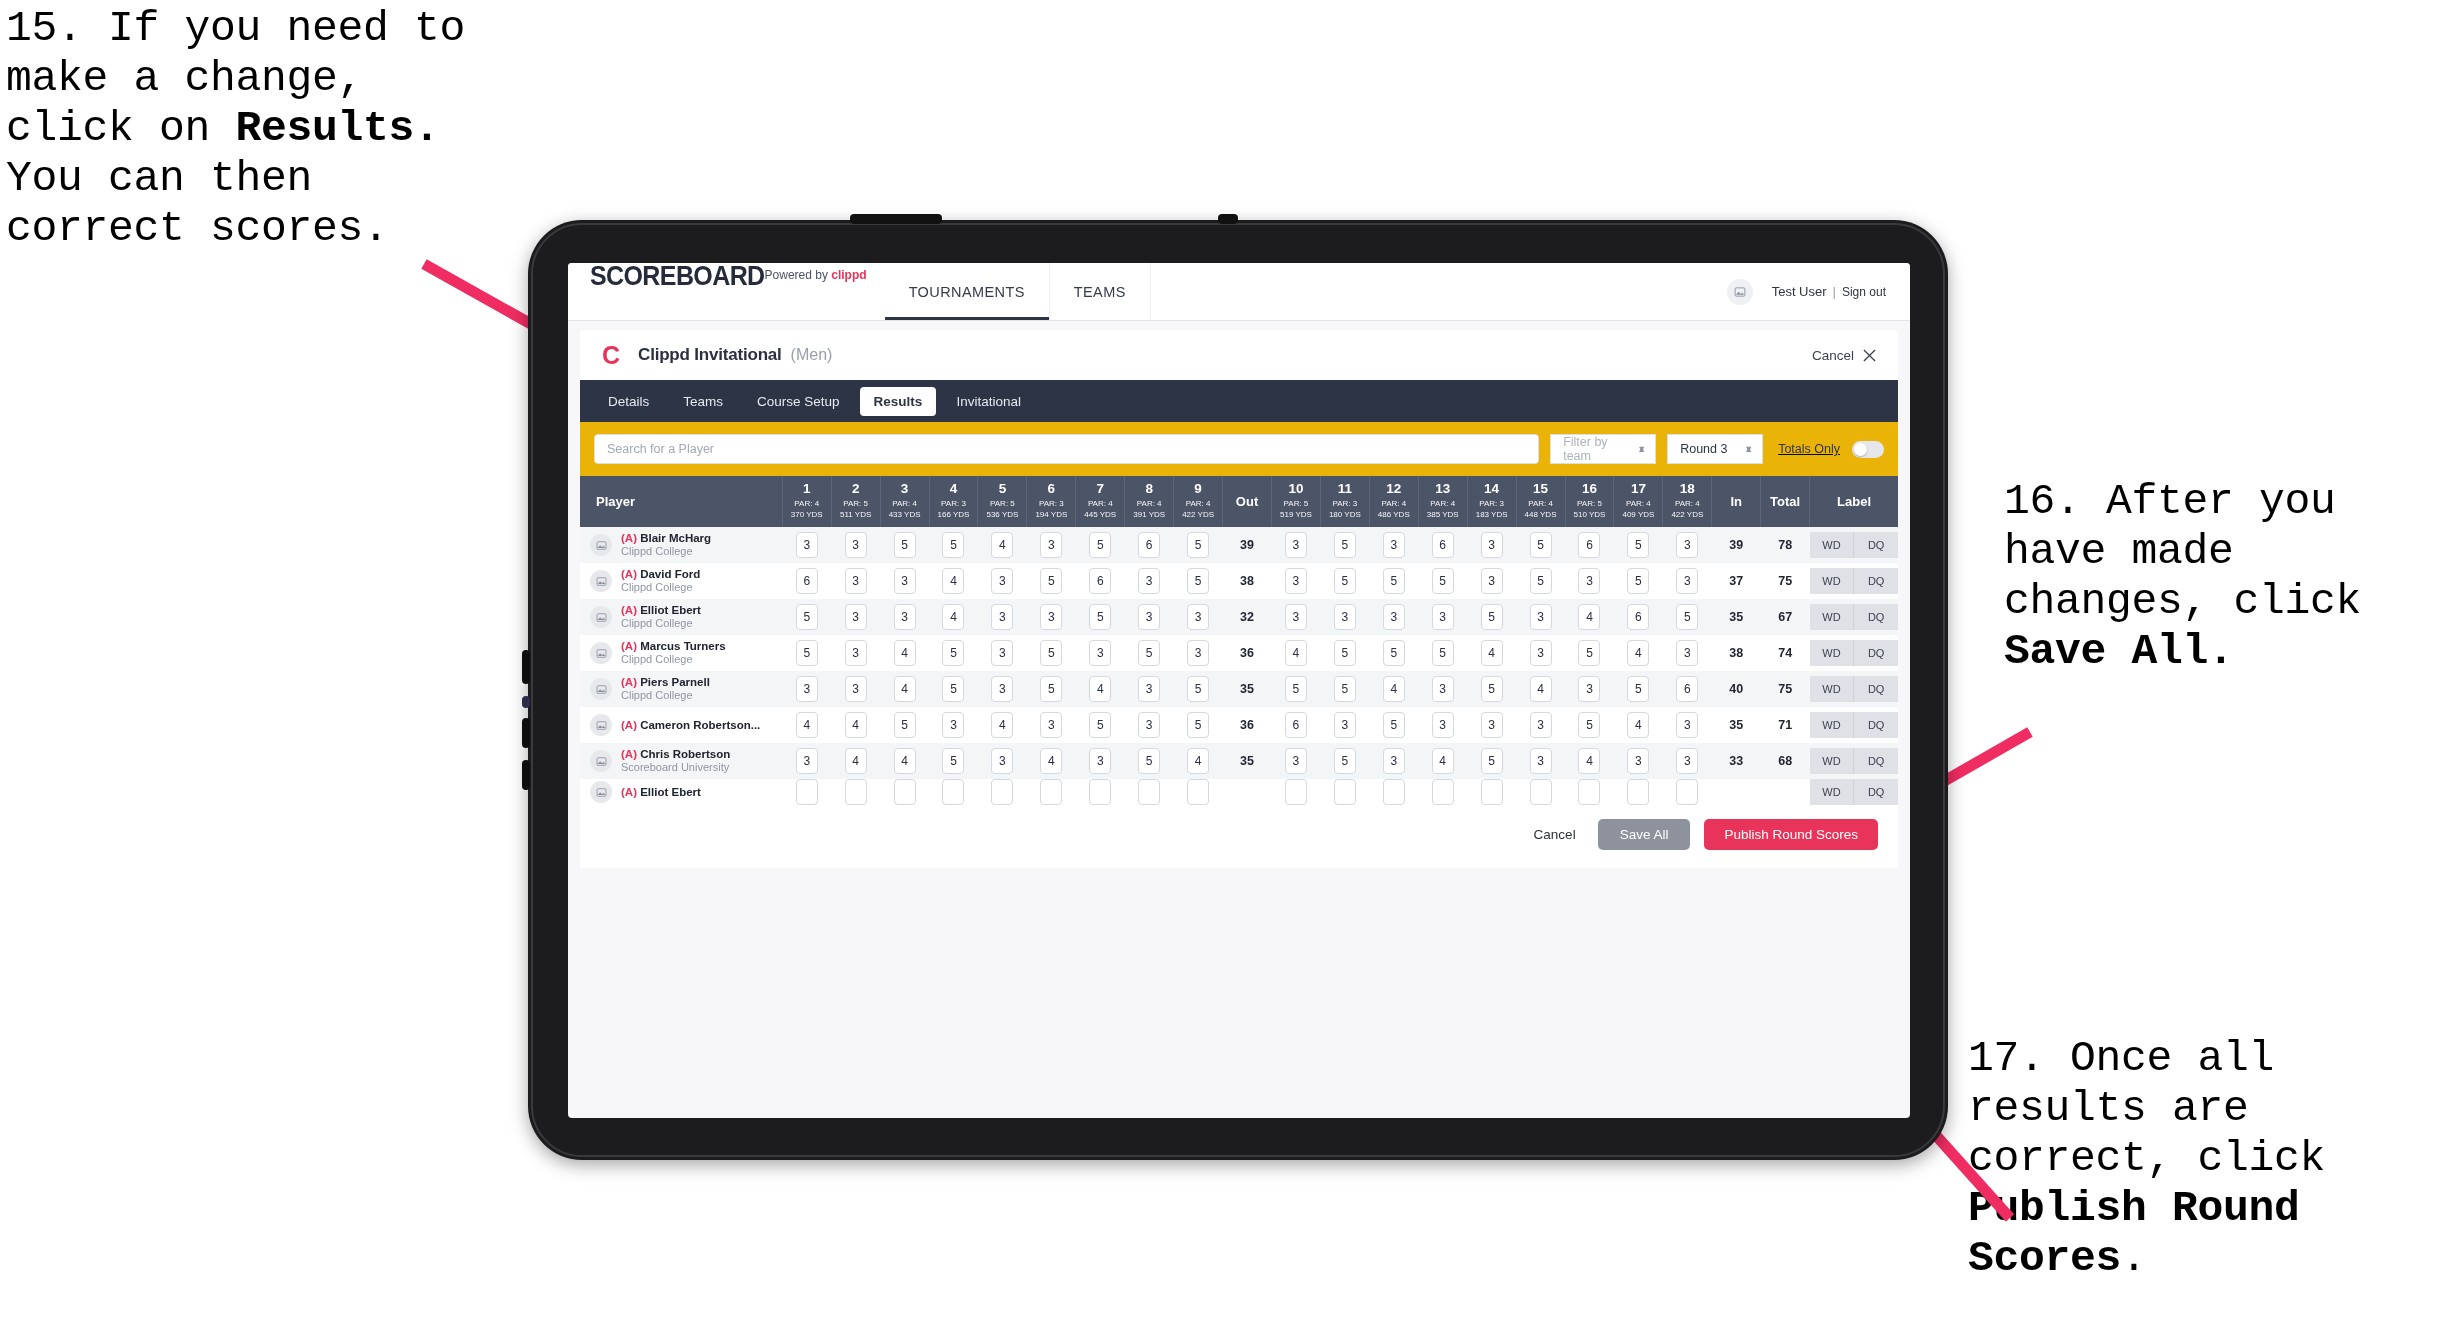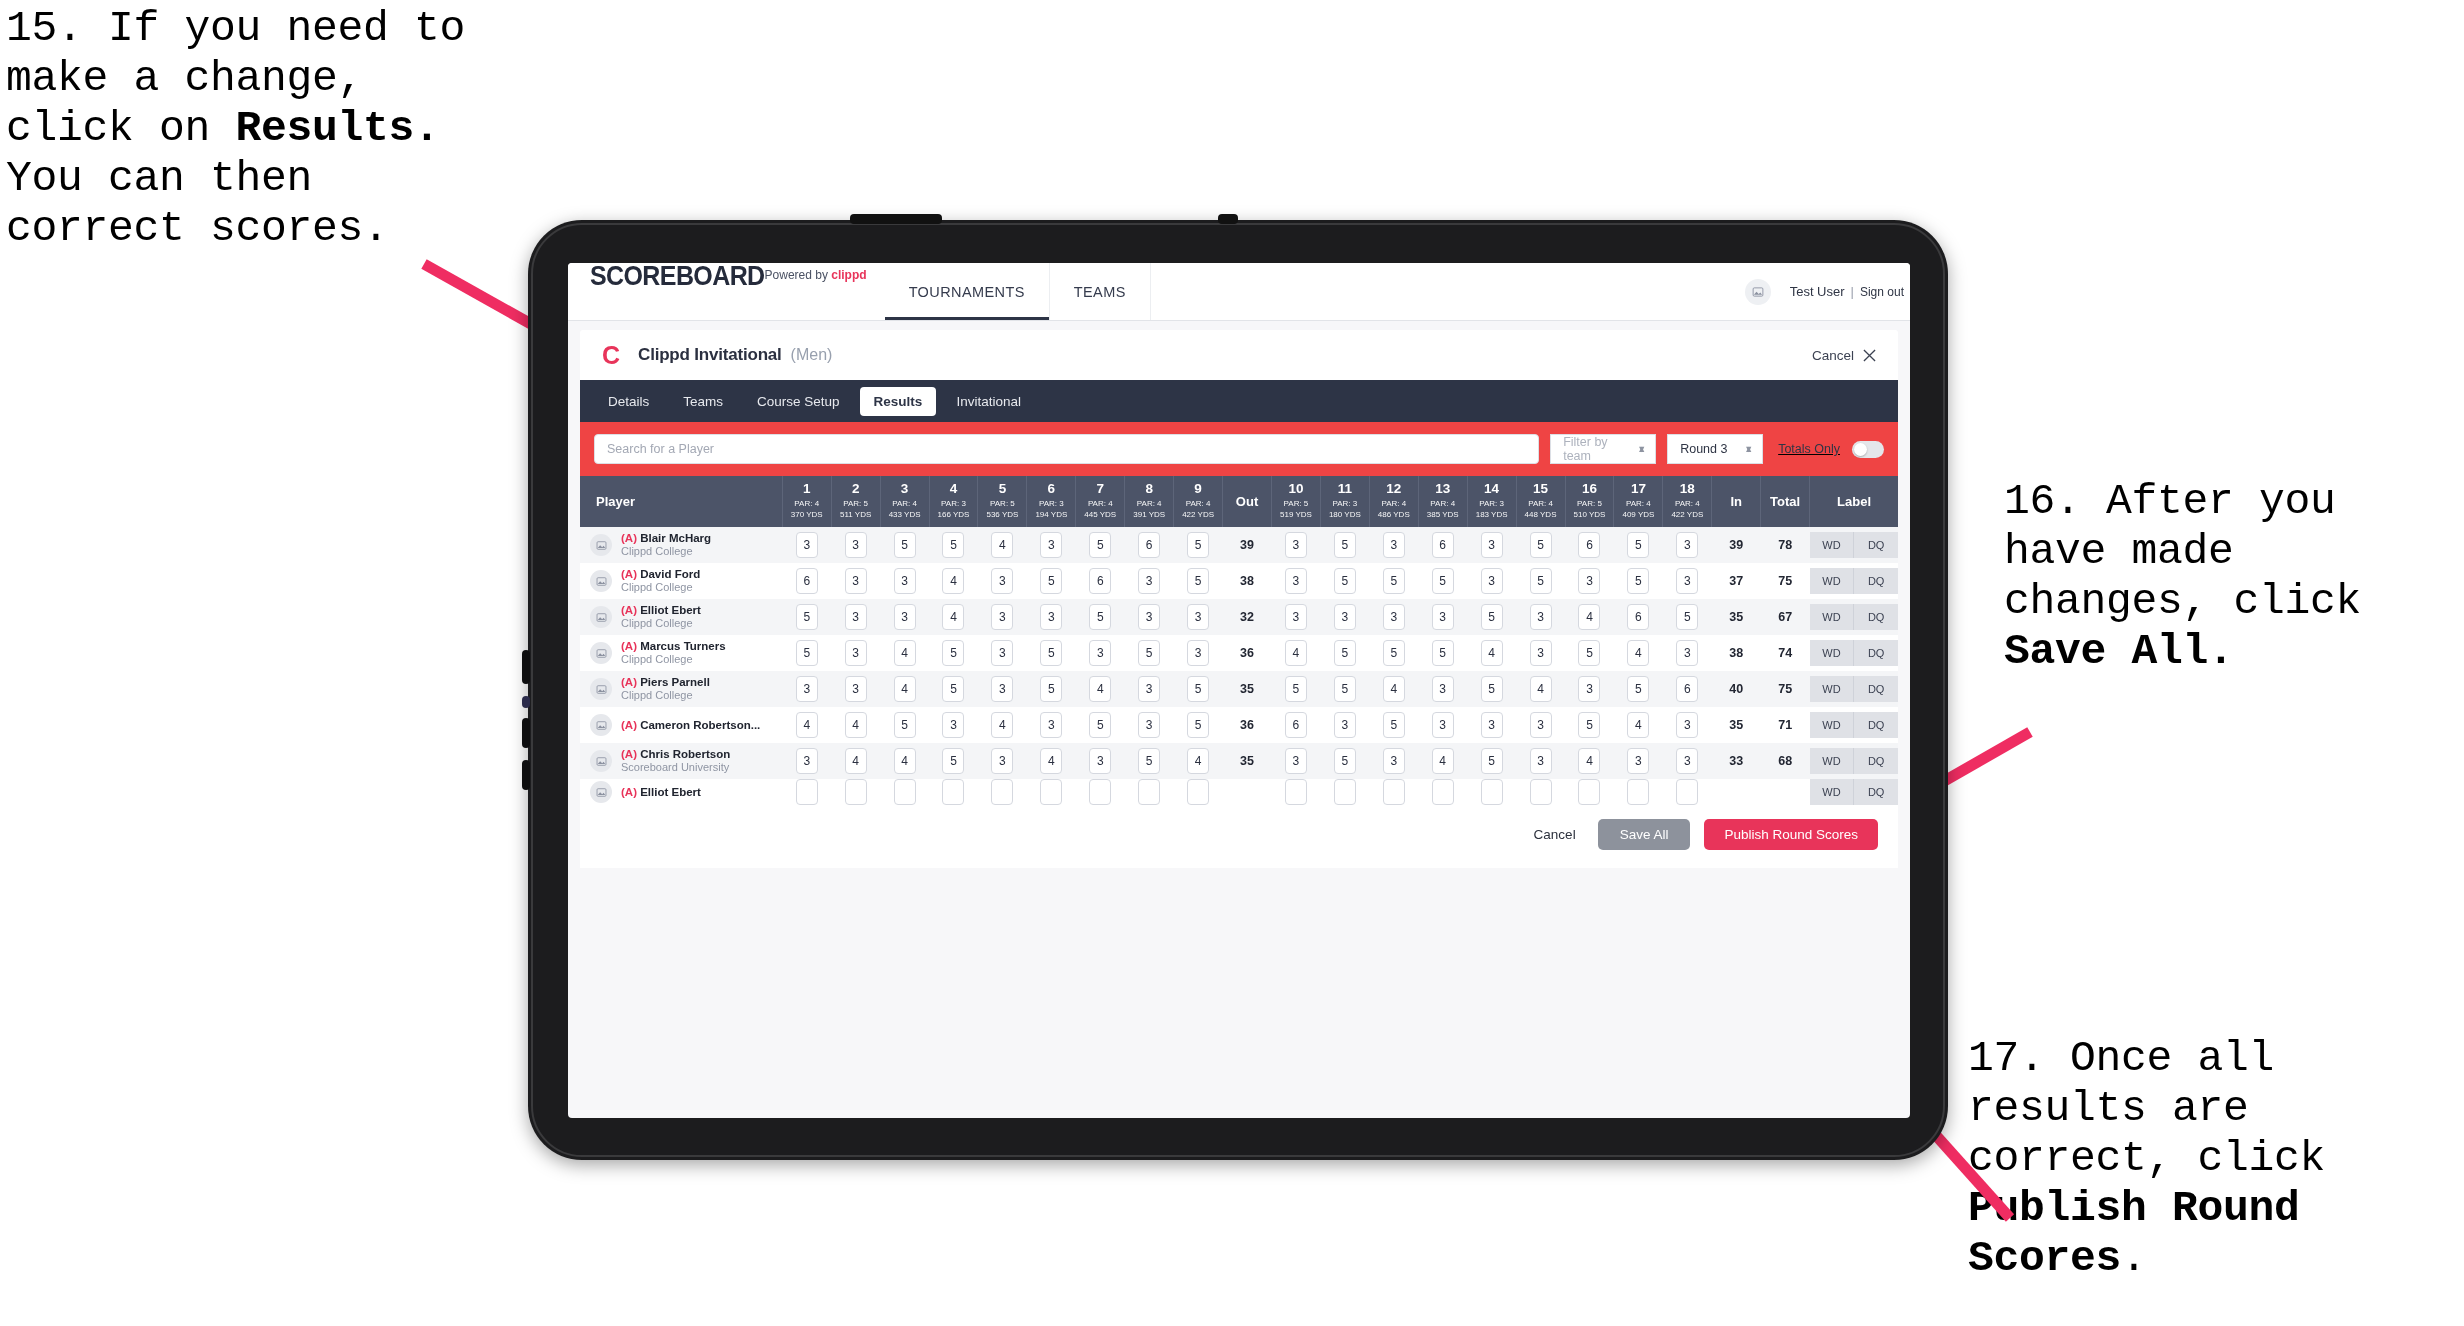--- a/index.html
+++ b/index.html
@@ -79,21 +79,21 @@
   .navtab {
     display: flex; align-items: center; padding: 0 24px;
     font-size: 14.5px; letter-spacing: .4px; color: #353b4d;
     border-right: 1px solid #eceef1;
     cursor: pointer;
   }
   .navtab.active { box-shadow: inset 0 -3px 0 #2d3446; }
   .navtab:first-of-type { border-left: 1px solid #eceef1; }
 
   .nav-spacer { flex: 1; }
-  .user-area { display: flex; align-items: center; gap: 19px; padding-right: 6px; }
+  .user-area { display: flex; align-items: center; gap: 19px; padding-right: 24px; }
   .avatar-circle {
     width: 26px; height: 26px; border-radius: 50%;
     background: #eef0f3; display:flex; align-items:center; justify-content:center;
   }
   .user-text { font-size: 13px; color: #2f3545; }
   .user-text .sep { color: #9aa0ad; margin: 0 6px; }
   .user-text .signout { font-size: 12px; }
 
   
   #tbar {
@@ -117,21 +117,21 @@
   }
   .sectab {
     font-size: 13.5px; color: #e7e9ee; padding: 7px 14px;
     border-radius: 4px; cursor: pointer;
   }
   .sectab.active { background: #ffffff; color: #2d3446; font-weight: 600; }
 
   
   #toolbar {
     display: flex; align-items: center; gap: 11px;
-    background: #ef4444; margin: 0 12px; padding: 12px 14px 12px 14px;
+    background: #eab308; margin: 0 12px; padding: 12px 14px 12px 14px;
   }
   .search-box {
     flex: 1; height: 30px; border: 1px solid #dcdfe5; border-radius: 4px;
     display: flex; align-items: center; padding: 0 12px;
     font-size: 12.5px; color: #a3a8b4; background:#fff;
   }
   .sel {
     height: 30px; border: 1px solid #dcdfe5; border-radius: 0; background: #fff;
     display: flex; align-items: center; justify-content: space-between;
     padding: 0 9px 0 12px; font-size: 12.5px; gap: 14px; cursor: pointer;

